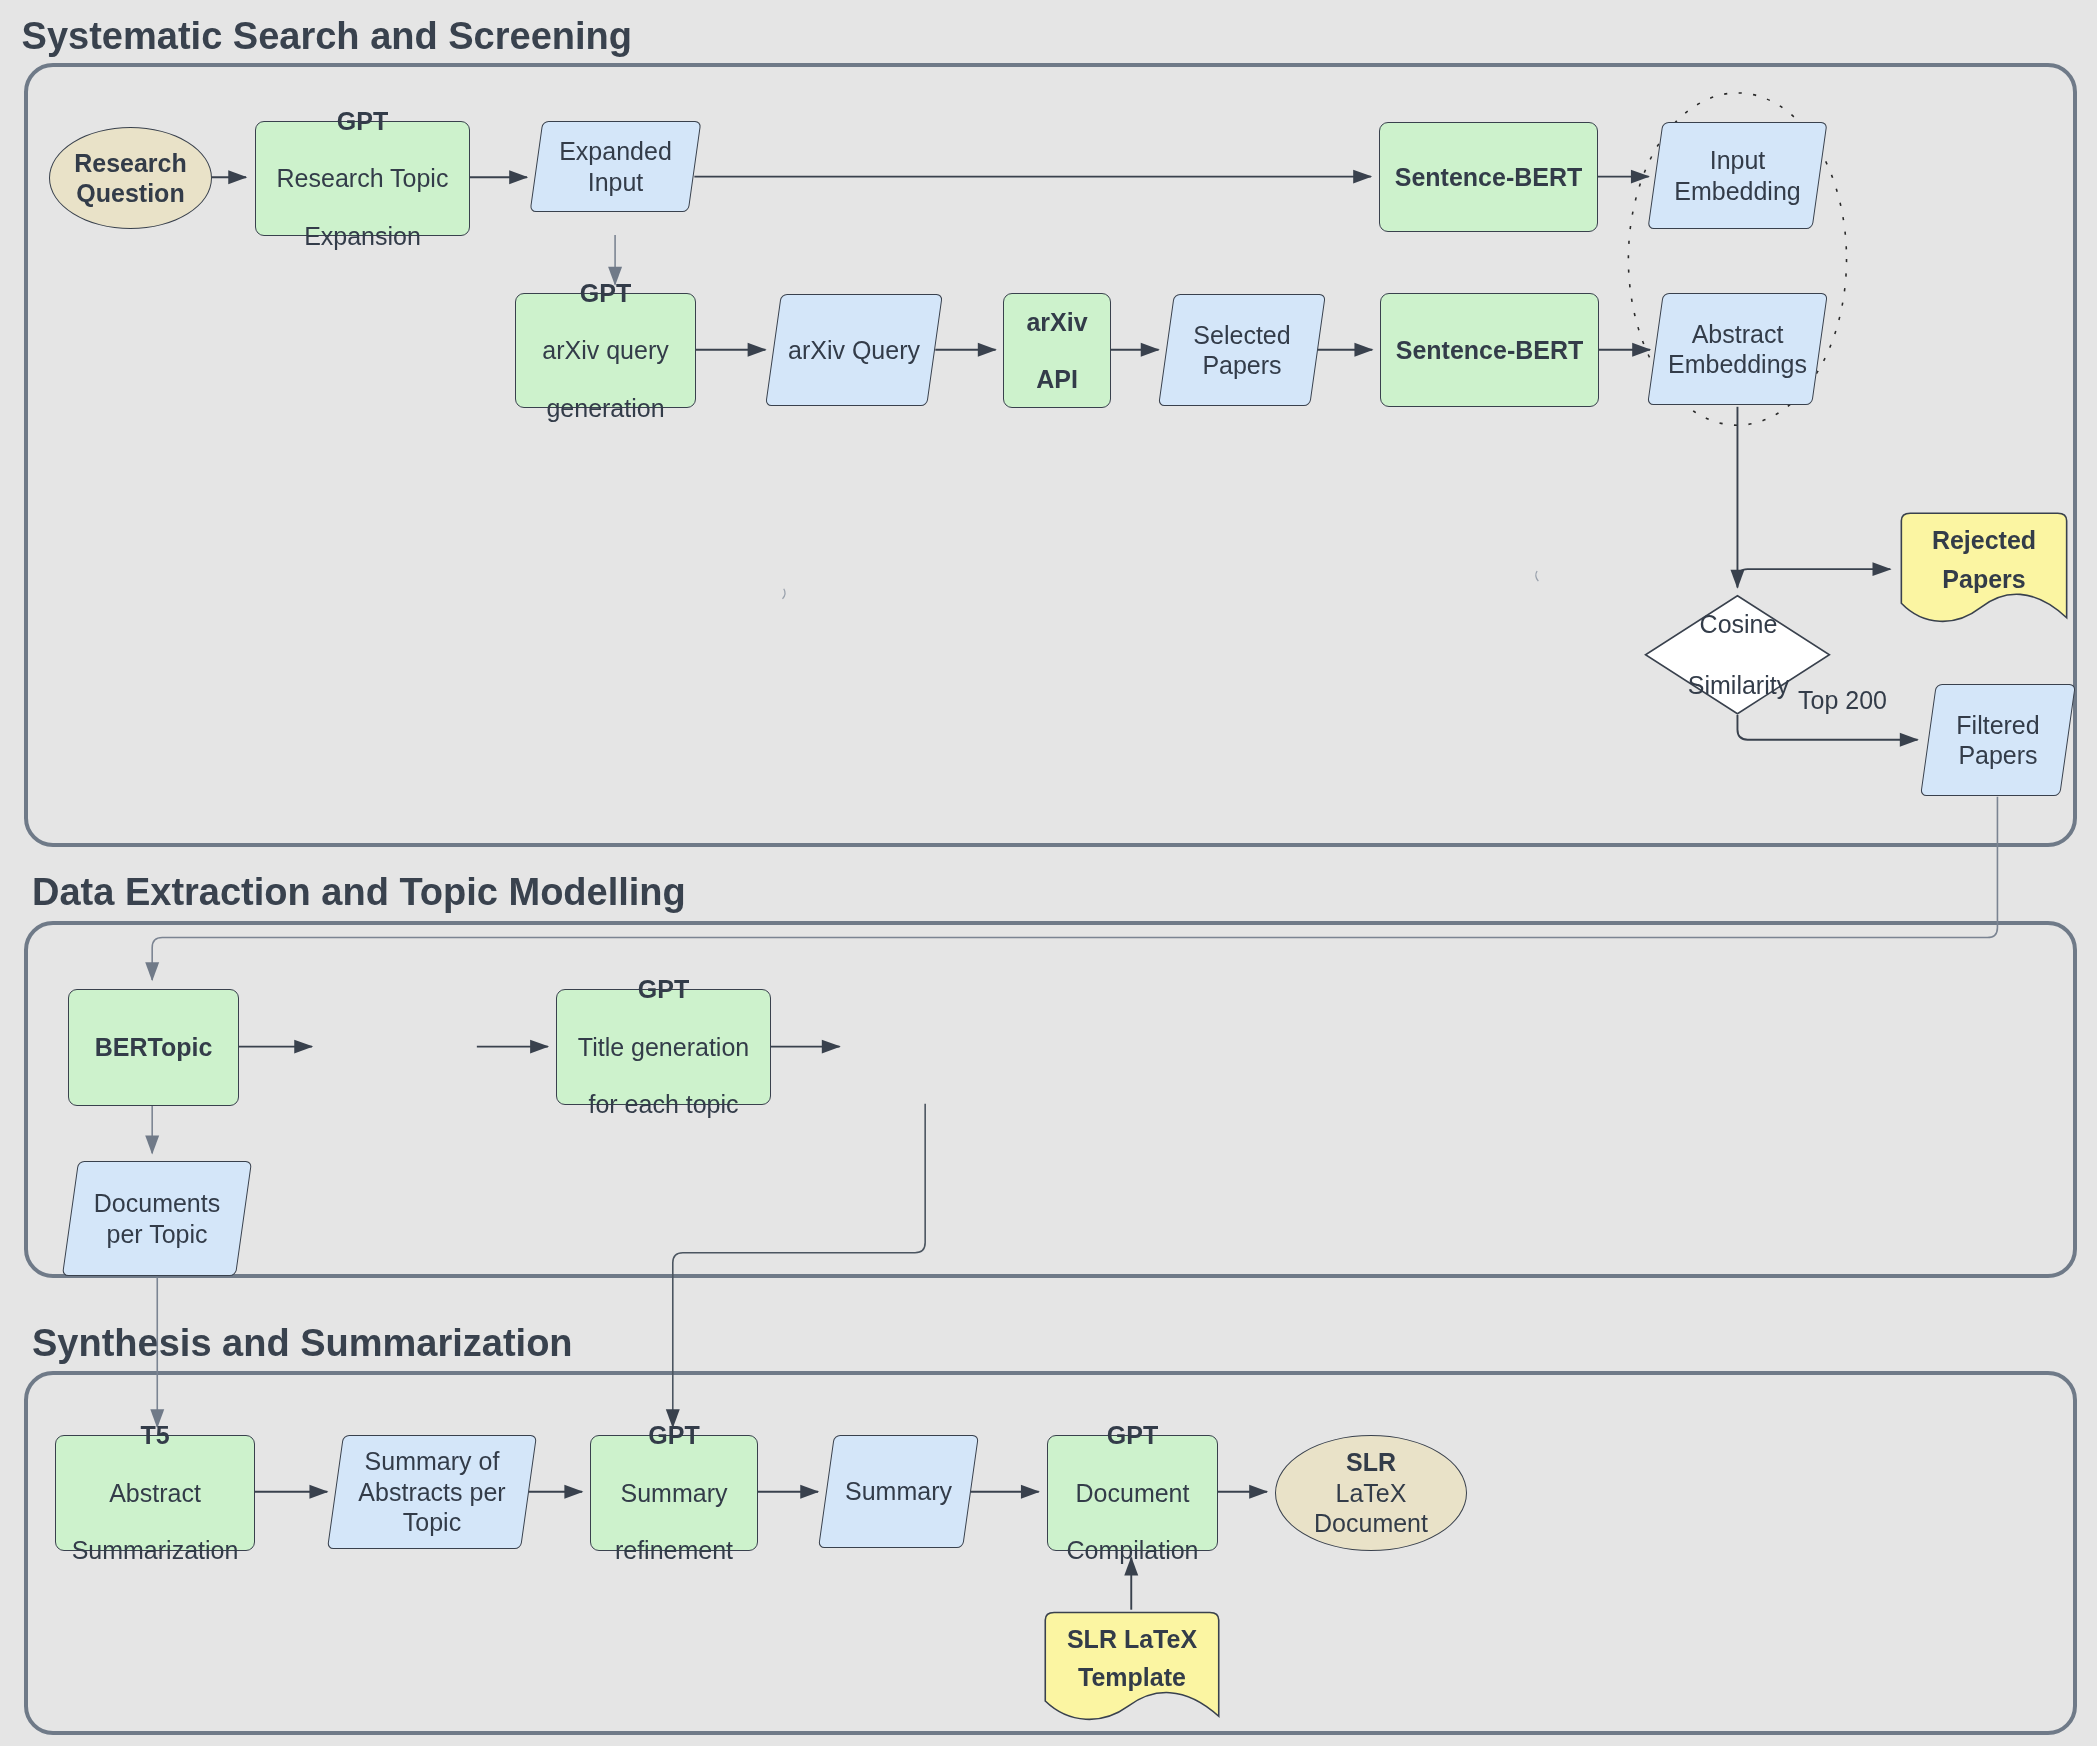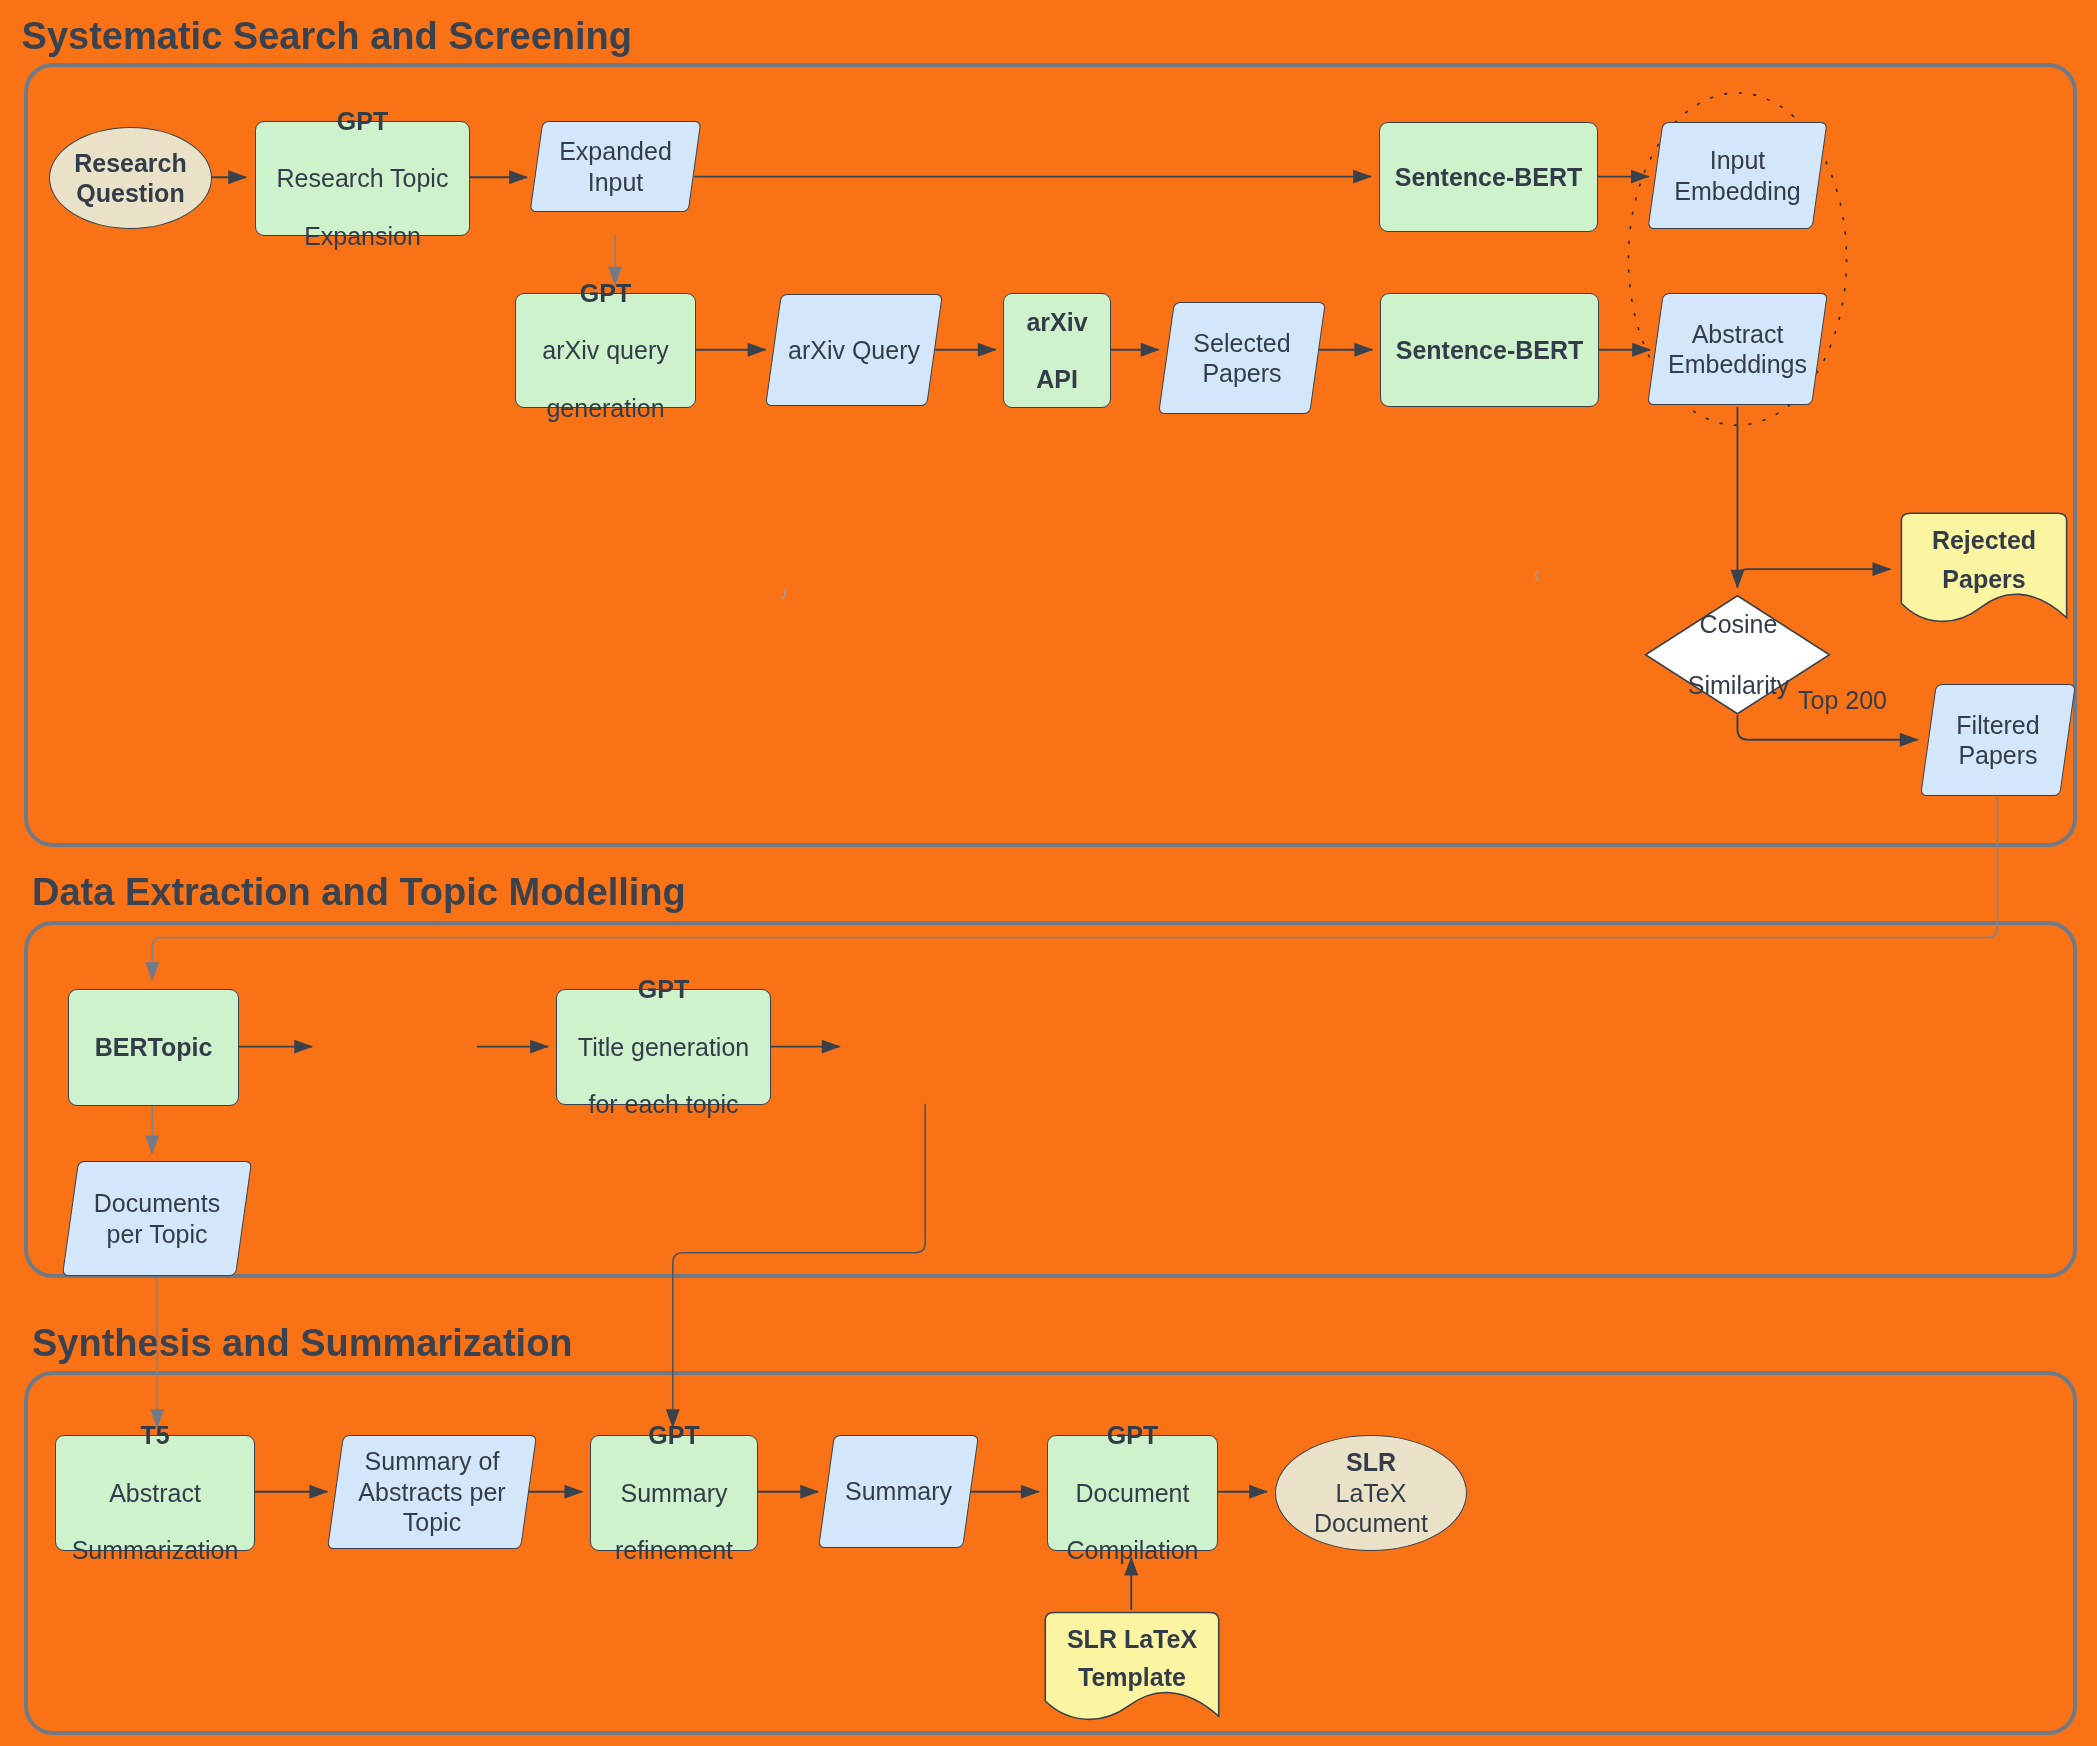--- a/index.html
+++ b/index.html
@@ -1,16 +1,16 @@
 <!DOCTYPE html>
 <html style="font-size:10px"><head>
 <meta charset="utf-8">
 <style>
   html,body{margin:0;padding:0;background:#ffffff;}
-  #canvas{position:relative;width:2097px;height:1747px;background:#f97316;overflow:hidden;
+  #canvas{position:relative;width:2097px;height:1747px;background:#e5e5e5;overflow:hidden;
           font-family:"Liberation Sans",sans-serif;}
   .section{position:absolute;border:4.4px solid #6f7a88;border-radius:29px;background:transparent;}
   .sec-title{position:absolute;font-weight:bold;font-size:38px;color:#39424e;white-space:nowrap;}
   .node{position:absolute;display:flex;flex-direction:column;align-items:center;justify-content:center;
         text-align:center;font-size:25px;line-height:1.22;color:#333c49;}
   .box{background:#cdf2cc;border:1.9px solid #39414d;border-radius:9px;gap:27px;}
   .ellipse{background:#e9e2c8;border:1.9px solid #39414d;border-radius:50%;}
   .bold{font-weight:bold;}
   .para-wrap{position:absolute;}
   .para-bg{position:absolute;top:0;left:0;right:0;bottom:0;background:#d4e6f9;border:1.9px solid #39414d;
@@ -133,21 +133,21 @@
     <div class="para-text">
       <span>arXiv Query</span>
     </div>
   </div>
 
   <div class="node box" style="left:1003px;top:293px;width:106px;height:113px;">
     <span class="bold">arXiv</span>
     <span class="bold">API</span>
   </div>
 
-  <div class="para-wrap" style="left:1166px;top:302px;width:152px;height:112px;">
+  <div class="para-wrap" style="left:1166px;top:294px;width:152px;height:112px;">
     <div class="para-bg"></div>
     <div class="para-text">
       <span>Selected</span>
       <span>Papers</span>
     </div>
   </div>
 
   <div class="node box" style="left:1380px;top:293px;width:217px;height:112px;">
     <span class="bold">Sentence-BERT</span>
   </div>

